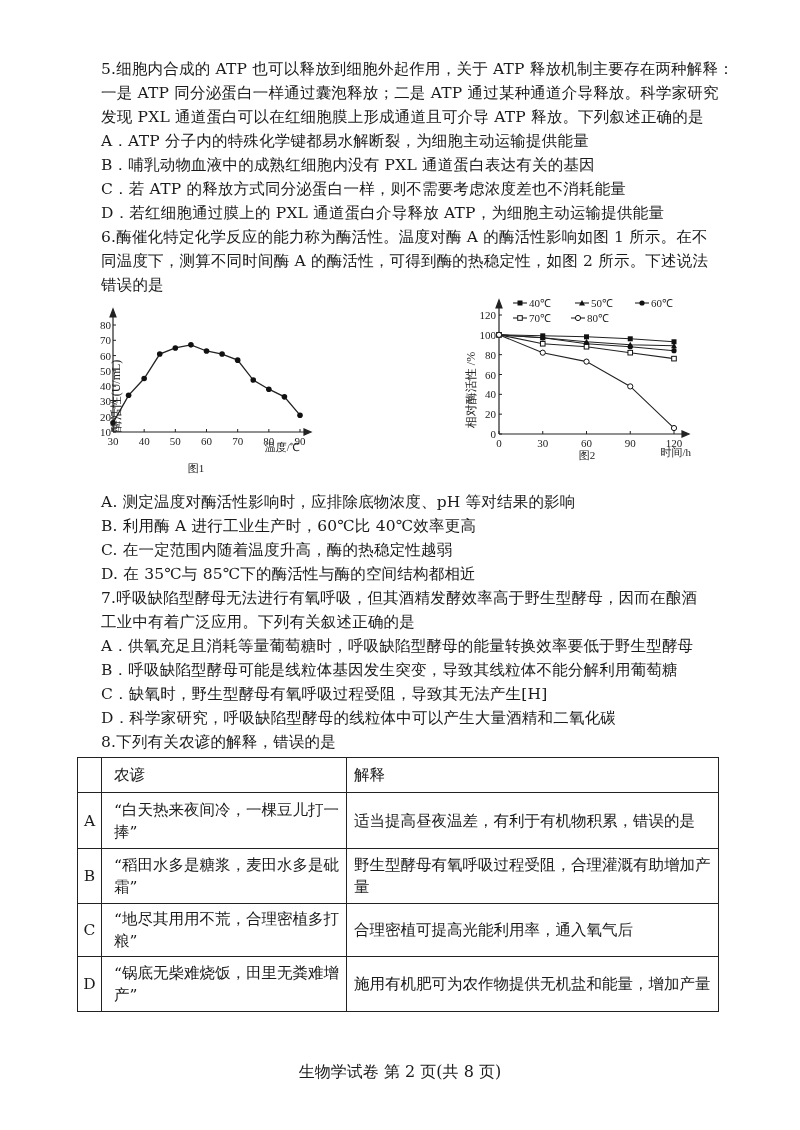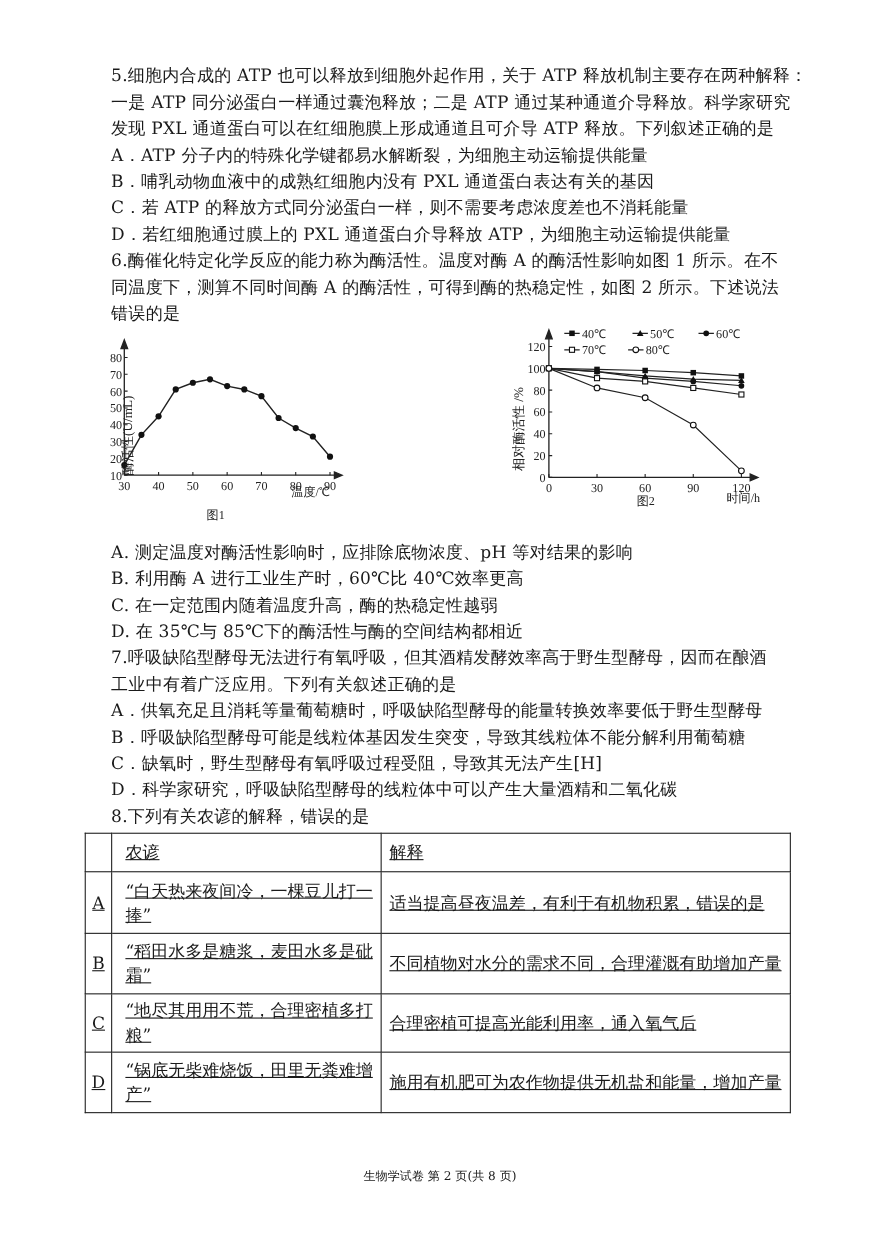--- a/index.html
+++ b/index.html
@@ -2,24 +2,24 @@
 <html><head>
 <meta charset="utf-8">
 <style>
   * { margin: 0; padding: 0; box-sizing: border-box; }
   body { width: 800px; height: 1130px; background: #ffffff; position: relative; overflow: hidden;
          font-family: "DejaVu Serif", "Liberation Serif", serif; color: #1a1a1a; }
   .line { position: absolute; left: 86px; font-size: 15.5px; line-height: 22px; white-space: nowrap; letter-spacing: 0.2px; margin-left: 15px; }
   .chart { position: absolute; }
   .chart svg text { font-family: "Liberation Serif", serif; fill: #222; }
   table.proverbs { position: absolute; left: 77px; top: 757px; width: 642px; border-collapse: collapse; font-size: 15.5px; }
-  table.proverbs td { border: 1.5px solid #222; padding: 4px 7px; vertical-align: middle; line-height: 22px; text-decoration: underline; }
+  table.proverbs td { border: 1.5px solid #222; padding: 4px 7px; vertical-align: middle; line-height: 22px; }
   table.proverbs td.k { width: 24px; text-align: center; padding: 0; }
   table.proverbs td.p { width: 245px; padding-left: 12px; }
-  .footer { position: absolute; left: 0; width: 800px; top: 1062px; text-align: center; font-size: 11px; }
+  .footer { position: absolute; left: 0; width: 800px; top: 1062px; text-align: center; font-size: 16px; }
 </style>
 </head>
 <body>
 
 <div class="line" style="top:58px">5.细胞内合成的 ATP 也可以释放到细胞外起作用，关于 ATP 释放机制主要存在两种解释：</div>
 <div class="line" style="top:82px">一是 ATP 同分泌蛋白一样通过囊泡释放；二是 ATP 通过某种通道介导释放。科学家研究</div>
 <div class="line" style="top:106px">发现 PXL 通道蛋白可以在红细胞膜上形成通道且可介导 ATP 释放。下列叙述正确的是</div>
 <div class="line" style="top:130px">A．ATP 分子内的特殊化学键都易水解断裂，为细胞主动运输提供能量</div>
 <div class="line" style="top:154px">B．哺乳动物血液中的成熟红细胞内没有 PXL 通道蛋白表达有关的基因</div>
 <div class="line" style="top:178px">C．若 ATP 的释放方式同分泌蛋白一样，则不需要考虑浓度差也不消耗能量</div>
@@ -212,21 +212,21 @@
     <td>解释</td>
   </tr>
   <tr style="height:56px">
     <td class="k">A</td>
     <td class="p">“白天热来夜间冷，一棵豆儿打一捧”</td>
     <td>适当提高昼夜温差，有利于有机物积累，错误的是</td>
   </tr>
   <tr style="height:55px">
     <td class="k">B</td>
     <td class="p">“稻田水多是糖浆，麦田水多是砒霜”</td>
-    <td>不同植物对水分的需求不同，合理灌溉有助增加产量</td>
+    <td>野生型酵母有氧呼吸过程受阻，合理灌溉有助增加产量</td>
   </tr>
   <tr style="height:33px">
     <td class="k">C</td>
     <td class="p">“地尽其用用不荒，合理密植多打粮”</td>
     <td>合理密植可提高光能利用率，通入氧气后</td>
   </tr>
   <tr style="height:55px">
     <td class="k">D</td>
     <td class="p">“锅底无柴难烧饭，田里无粪难增产”</td>
     <td>施用有机肥可为农作物提供无机盐和能量，增加产量</td>

